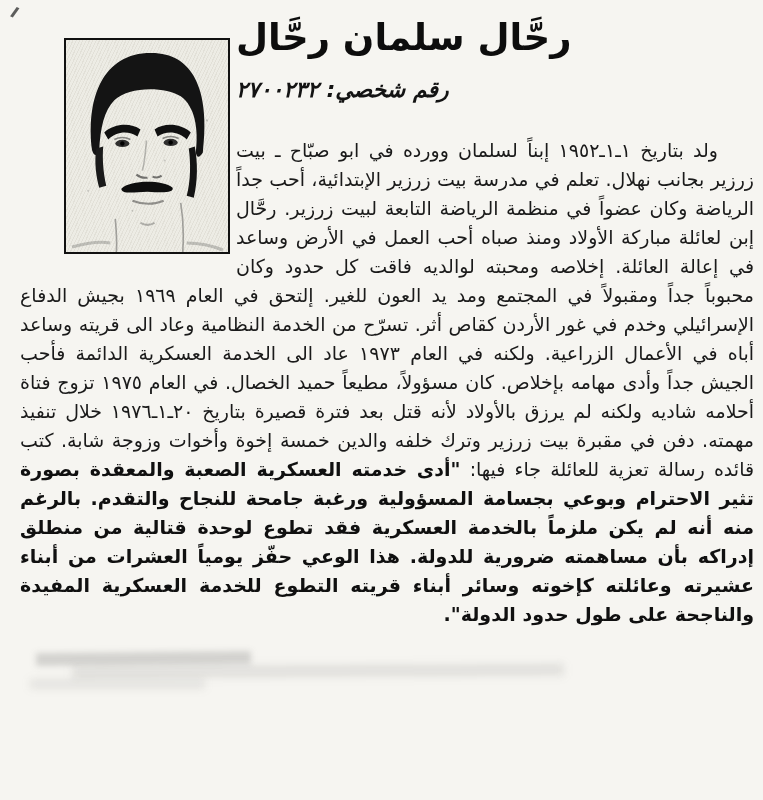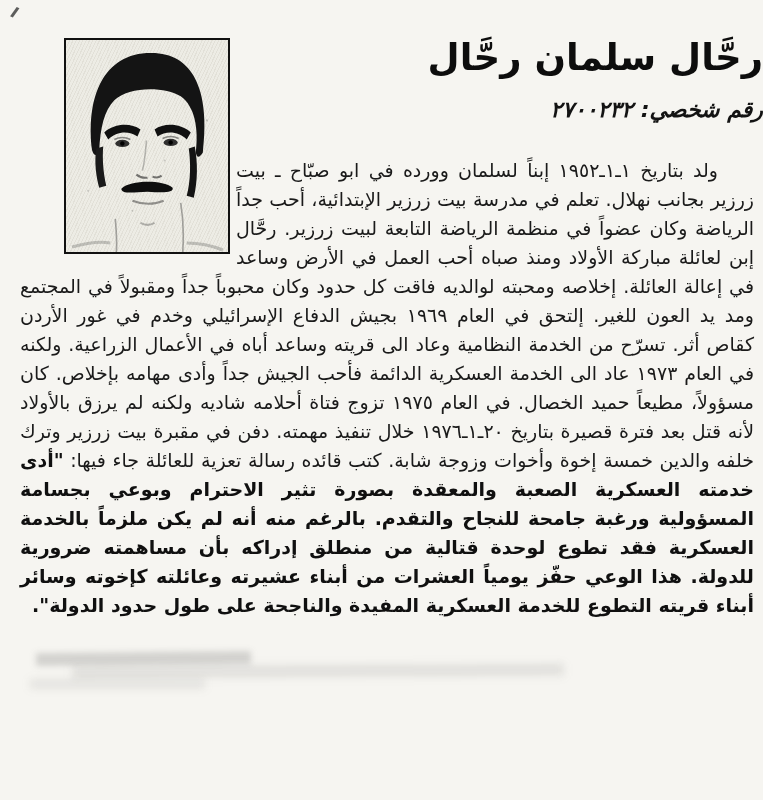--- a/index.html
+++ b/index.html
@@ -25,21 +25,21 @@
   .photo-frame {
     margin:38px 0 0 64px;
     width:166px; height:216px;
     border:2px solid #111;
     background:
       repeating-linear-gradient(115deg, rgba(130,120,100,0.10) 0 1px, rgba(0,0,0,0) 1px 3px),
       #edece5;
   }
   .photo-frame svg { display:block; width:100%; height:100%; }
   
-  .header { padding-top:36px; text-align:right; direction:rtl; }
+  .header { padding-top:16px; text-align:left; direction:rtl; }
   .title {
     font-size:37px; font-weight:700; line-height:1.18;
     color:#0d0d0d; letter-spacing:0;
   }
   .subtitle {
     margin-top:17px;
     font-size:22px; font-weight:700; font-style:italic;
     color:#131313;
   }
   

